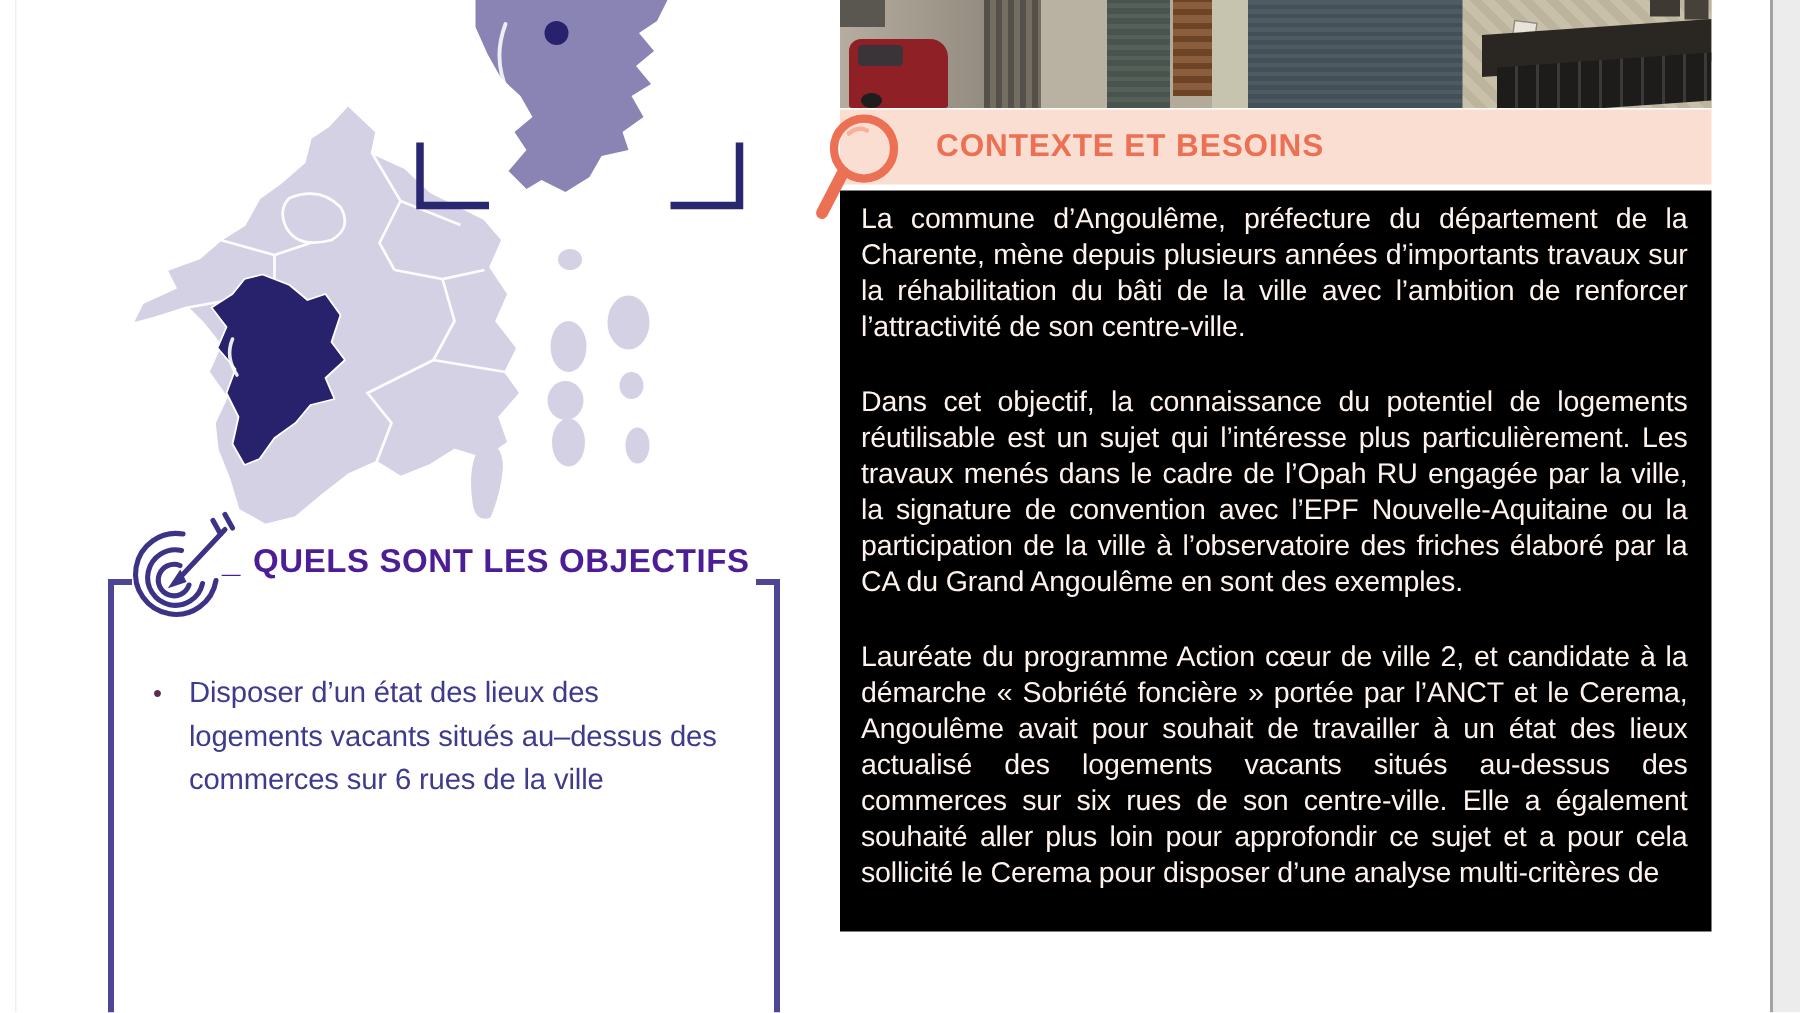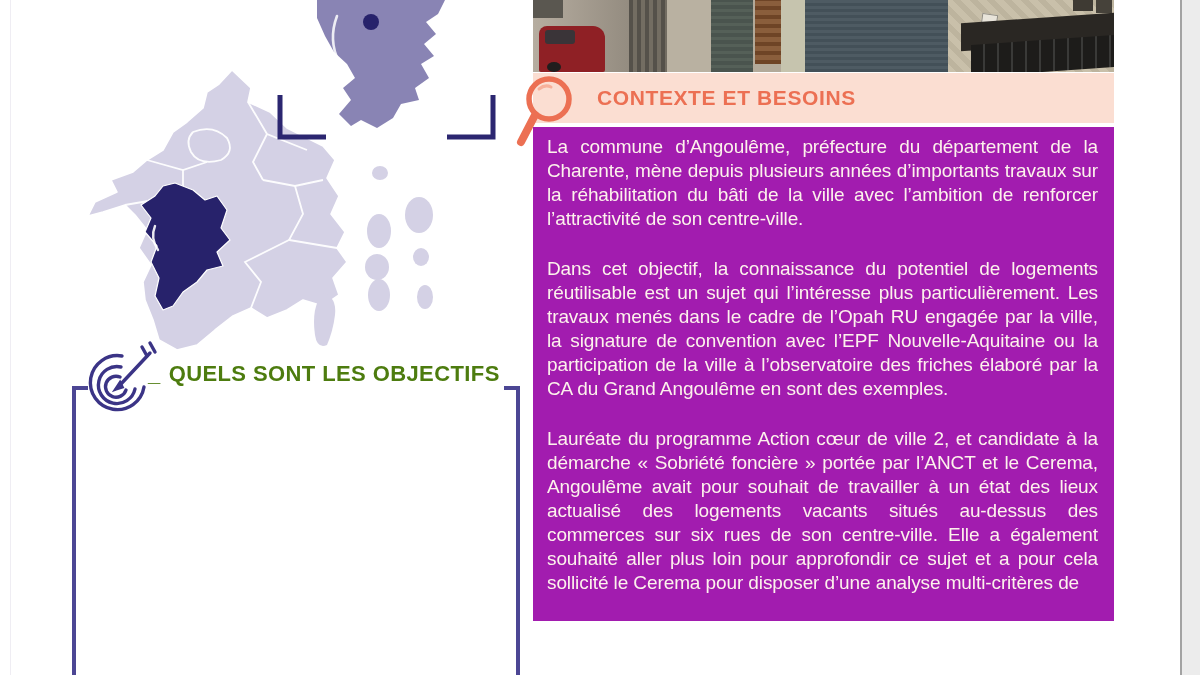--- a/index.html
+++ b/index.html
@@ -15,31 +15,31 @@
   .map-svg { position:absolute; left:55px; top:0; }
 
   
   .obj-bracket { position:absolute; width:16px; height:300px; top:386px; }
   .obj-bracket.left  { left:72px;  border-left:4px solid #4c4694; border-top:4px solid #4c4694; }
   .obj-bracket.right { left:504px; border-right:4px solid #4c4694; border-top:4px solid #4c4694; }
 
   .target-icon-svg { position:absolute; left:80px; top:340px; }
 
   .obj-heading { position:absolute; left:148px; top:360px; width:380px;
-                 color:#4d7c0f; font-weight:bold; font-size:22px; line-height:28px; letter-spacing:.4px; }
+                 color:#4c1d95; font-weight:bold; font-size:22px; line-height:28px; letter-spacing:.4px; }
   .obj-heading .h-prefix { margin-right:8px; }
   .obj-heading .h-line2 { display:block; margin-left:27px; }
 
   .obj-list { position:absolute; left:100px; top:448px; width:392px; list-style:none; }
   .obj-list li { position:relative; padding-left:26px; color:#3f3b8c; font-size:19.5px;
                  line-height:29px; font-weight:500; letter-spacing:-0.1px; margin-bottom:1px; }
   .obj-list li::before { content:"•"; position:absolute; left:2px; top:0; color:#5d2a55; font-size:17px; }
 
   
-  .right-col { position:absolute; left:533px; top:0; width:581px;border-radius:11px; }
+  .right-col { position:absolute; left:560px; top:0; width:581px;border-radius:11px; }
 
   .photo { position:relative; width:581px; height:72px; background:#b3aa9a; overflow:hidden; }
   .ph { position:absolute; }
   .ph-left-wall { left:0; top:0; width:96px; height:72px; background:linear-gradient(90deg,#b6ada0,#948c80); }
   .ph-sign-dark { left:0; top:0; width:30px; height:18px; background:#5a5750; }
   .ph-red-car { left:6px; top:26px; width:66px; height:46px; background:#8f2025; border-radius:8px 12px 2px 2px; }
   .ph-car-window { left:12px; top:30px; width:30px; height:14px; background:#3a3438; border-radius:3px; }
   .ph-car-wheel { left:14px; top:62px; width:14px; height:10px; background:#1f1d1d; border-radius:50%; }
   .ph-gate { left:96px; top:0; width:38px; height:72px;
              background:repeating-linear-gradient(90deg,#55514a 0 4px,#736d62 4px 8px); }
@@ -59,21 +59,21 @@
              border:1px solid #8e8a80; transform:rotate(8deg); }
   .ph-awning { left:428px; top:18px; width:153px; height:28px; background:#2a2723; transform:skewY(-4deg); }
   .ph-storefront { left:438px; top:40px; width:143px; height:32px;
              background:repeating-linear-gradient(90deg,#1d1c1a 0 12px,#3a3a38 12px 14px); transform:skewY(-4deg); }
 
   .band { position:relative; margin-top:1px; width:581px; height:50px; background:#fbded2;
           display:flex; align-items:center; }
   .band-title { margin-left:64px; color:#ec7053; font-size:21px; font-weight:bold; letter-spacing:.6px; }
   .magnifier-svg { position:absolute; left:-18px; top:-1px; }
 
-  .orange-block { margin-top:4px; width:581px; height:494px; background:#a21caf;
+  .orange-block { margin-top:4px; width:581px; height:494px; background:#000000;
           padding:8px 16px 0 14px; overflow:hidden; }
   .orange-block p { color:#fdf2ec; font-size:19px; line-height:24px; text-align:justify;
           font-weight:500; letter-spacing:-0.1px; margin-bottom:26px; }
 </style>
 </head>
 <body>
 
 <div class="page">
 
   <div class="page-left-edge"></div>
@@ -136,20 +136,21 @@
       <path d="M62,7 l5,9 M70,3 l5,9"></path>
       <path d="M36,49 l6,-2 l-2,-4 z" fill="#3b3486"></path>
     </g>
   </svg>
 
   <div class="obj-heading">
     <span class="h-prefix">_</span><span>QUELS SONT LES OBJECTIFS</span>
   </div>
 
   <ul class="obj-list">
+    <li>Disposer d’un état des lieux des logements vacants situés au–dessus des commerces sur 6 rues de la ville</li>
   </ul>
 
   <div class="right-col">
 
     <div class="photo">
       <div class="ph ph-left-wall"></div>
       <div class="ph ph-sign-dark"></div>
       <div class="ph ph-red-car"></div>
       <div class="ph ph-car-window"></div>
       <div class="ph ph-car-wheel"></div>

